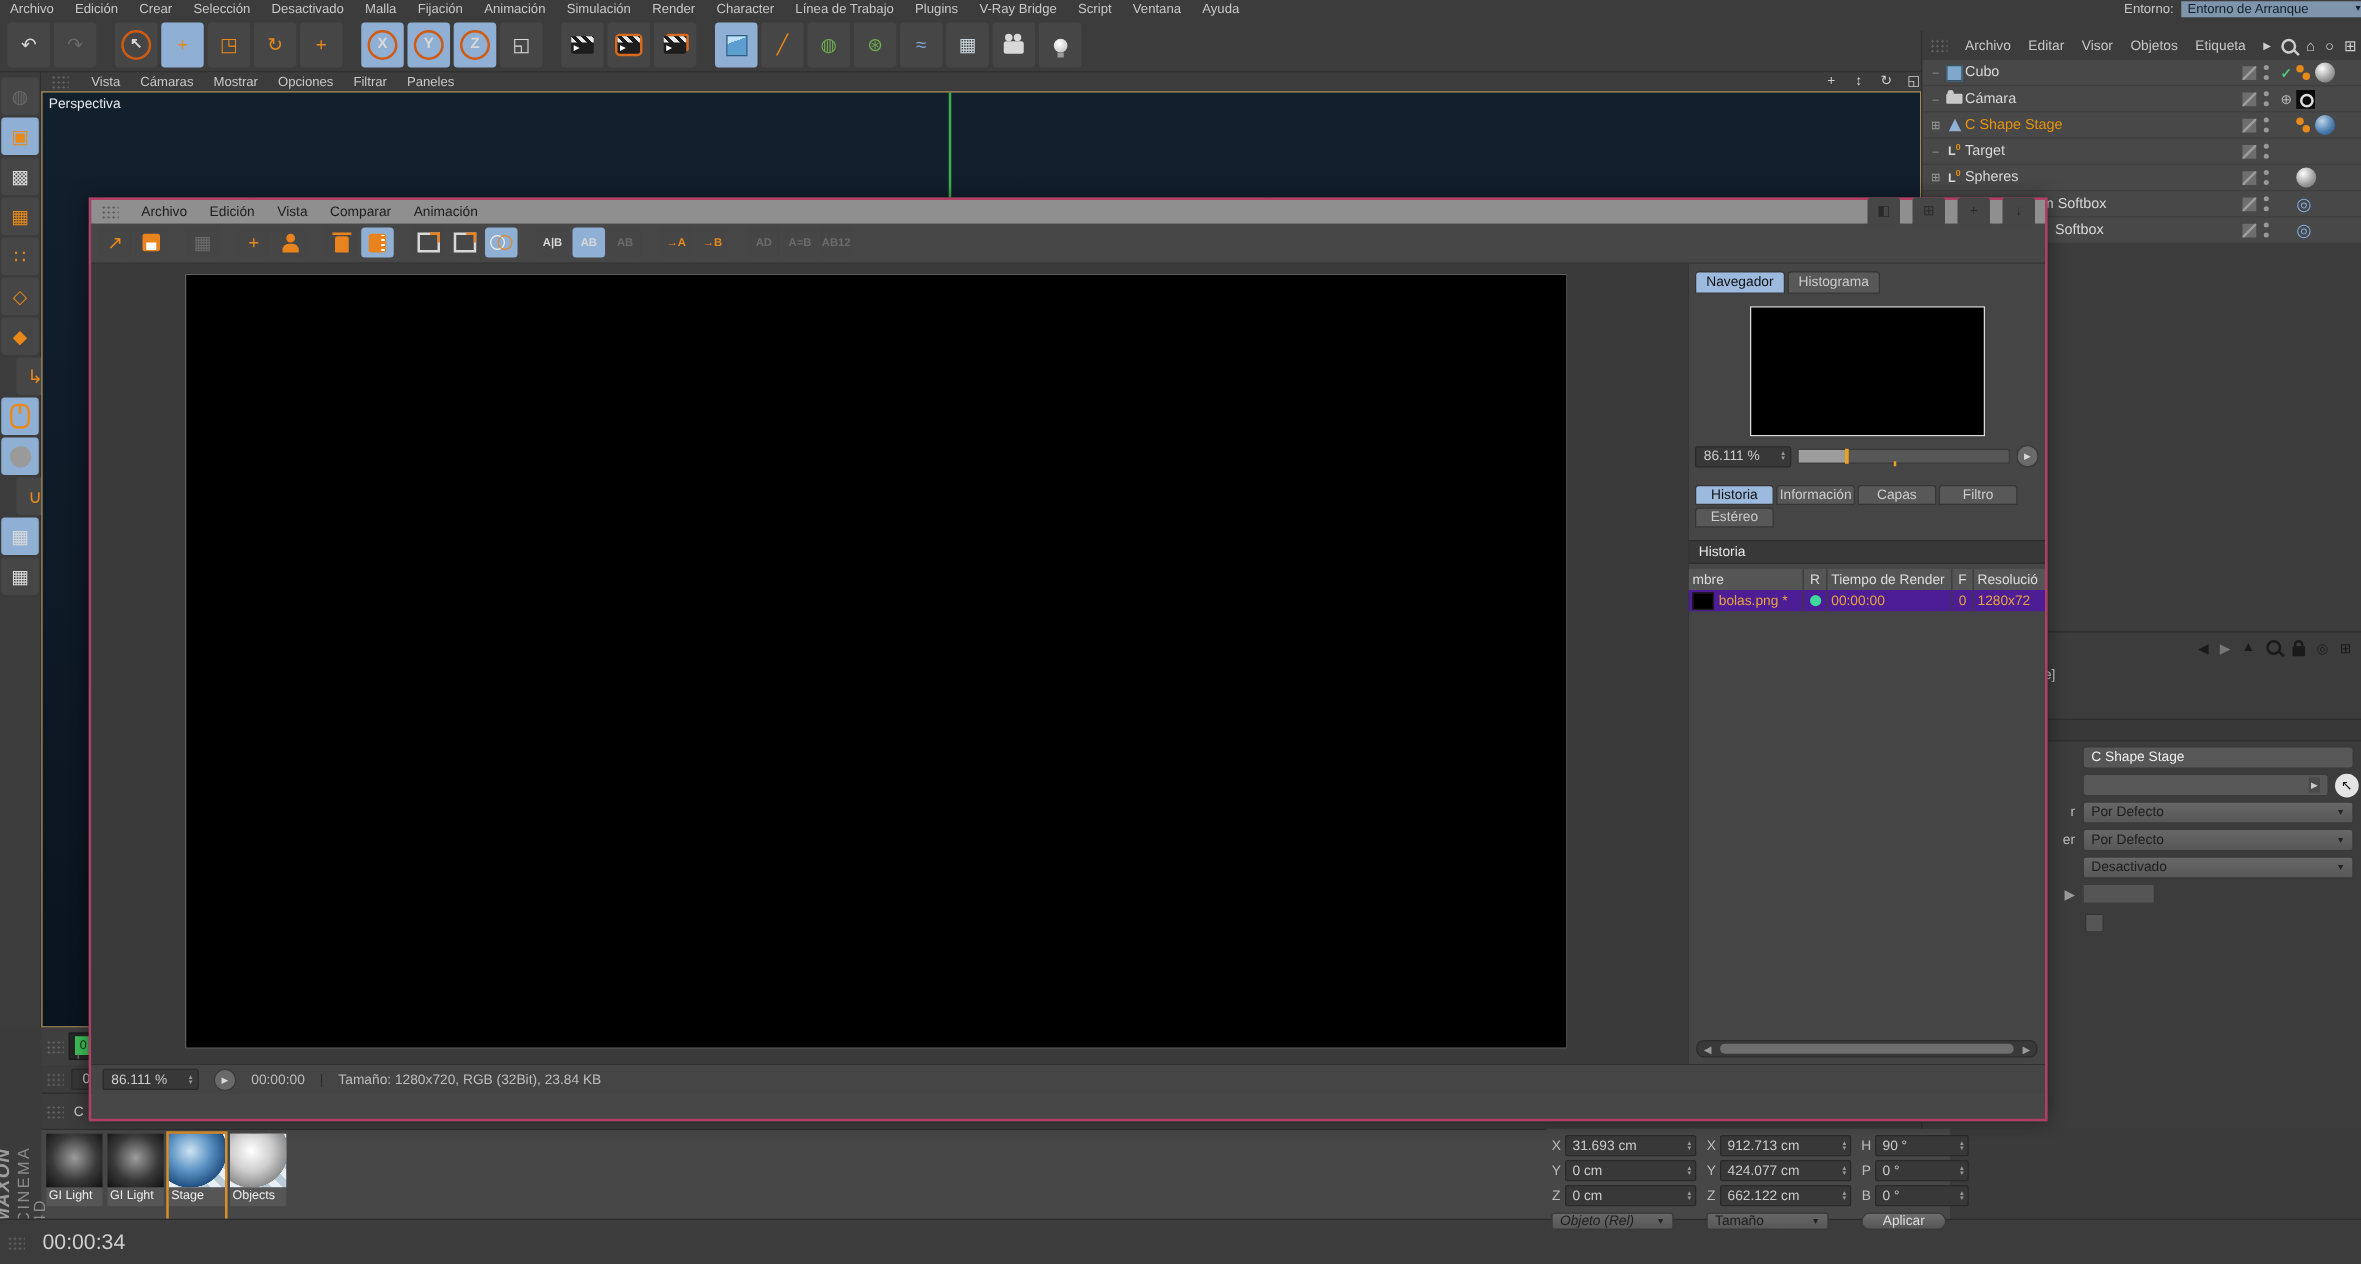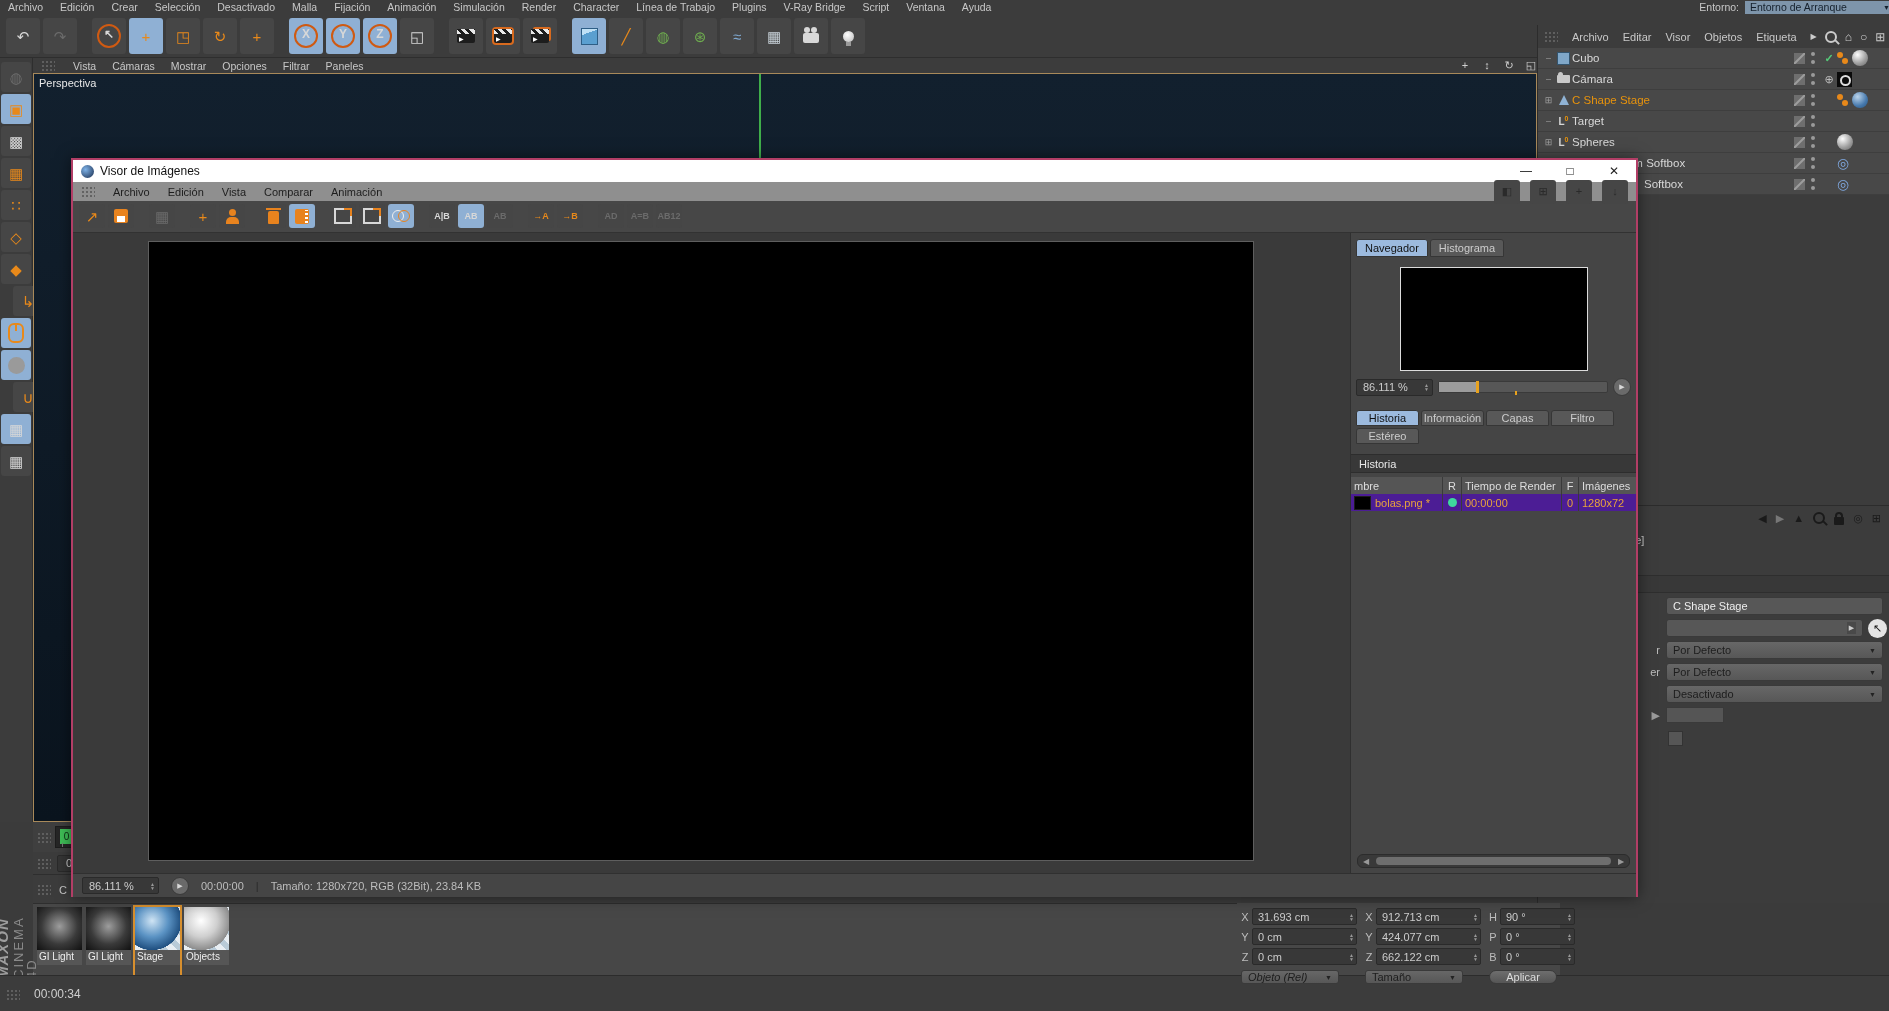--- a/index.html
+++ b/index.html
@@ -105,21 +105,21 @@
     repeating-linear-gradient(45deg,#e8eef3 0 6px,#b9cbd8 6px 12px);}
   .mat-label{background:#565656;color:#eee;font-size:10px;text-align:left;padding:1px 2px;height:13px;
     white-space:nowrap;overflow:hidden;}
 
   #brand{display:flex;gap:2px;justify-content:center;}
   .vtext{writing-mode:vertical-rl;transform:rotate(180deg);line-height:1;}
   #brand-maxon{font-weight:bold;font-style:italic;font-size:15px;color:#9d9d9d;letter-spacing:1px;}
   #brand-cinema{font-size:13px;color:#8a8a8a;letter-spacing:2px;}
 
   #bottom-bar{background:#3c3c3c;border-top:1px solid #2c2c2c;display:flex;align-items:center;gap:14px;padding-left:6px;}
-  #bottom-time{color:#cfcfcf;font-size:12px;}
+  #bottom-time{color:#cfcfcf;font-size:17px;}
 
   
   #coords{background:#474747;display:flex;gap:8px;padding:5px 0 0 4px;box-sizing:border-box;}
   .coord-col{display:flex;flex-direction:column;gap:3px;}
   .coord-row{display:flex;align-items:center;gap:3px;}
   .coord-lab{width:8px;color:#bdbdbd;text-align:center;}
   .cfield{background:#383838;border:1px solid #2a2a2a;border-radius:2px;height:15px;display:flex;
     align-items:center;padding:0 2px 0 5px;color:#ccc;}
   .cfield .val{flex:1;white-space:nowrap;}
   .spin{display:flex;flex-direction:column;font-size:5px;line-height:4px;color:#999;text-align:center;}
@@ -760,35 +760,20 @@
     <div class="attr-row">
       <span class="attr-lab" style="color:#9a9a9a;">▶</span>
       <div id="attr-minifield"></div>
     </div>
     <div id="attr-check"></div>
   </div>
 </div>
 
 <div id="pv" class="abs" style="left:71px;top:158px;width:1567px;height:739px;">
 
-  <div id="pv-titlebar">
-    <div id="pv-appicon"></div>
-    <span id="pv-title">Visor de Imágenes</span>
-    <div id="pv-winbtns">
-        <div class="winbtn">
-          <span>—</span>
-        </div>
-        <div class="winbtn">
-          <span>□</span>
-        </div>
-        <div class="winbtn">
-          <span>✕</span>
-        </div>
-      </div>
-  </div>
 
   <div id="pv-menubar">
     <span class="grip dark"></span>
     <div id="pv-menu-items" style="display:flex;gap:18px;">
         <span class="mitem">Archivo</span>
         <span class="mitem">Edición</span>
         <span class="mitem">Vista</span>
         <span class="mitem">Comparar</span>
         <span class="mitem">Animación</span>
       </div>
@@ -906,21 +891,21 @@
         </div>
 
       <div id="pv-section">Historia</div>
 
       <div id="pv-table">
           <div class="trow head">
             <div class="tcell c0">mbre</div>
             <div class="tcell c1">R</div>
             <div class="tcell c2">Tiempo de Render</div>
             <div class="tcell c3">F</div>
-            <div class="tcell c4">Imágenes</div>
+            <div class="tcell c4">Resolució</div>
           </div>
           <div class="trow data">
             <div class="tcell c0">
               <span class="thumb"></span>
               <span class="ot">bolas.png *</span>
             </div>
             <div class="tcell c1">
               <span class="gdot"></span>
             </div>
             <div class="tcell c2 ot">00:00:00</div>

